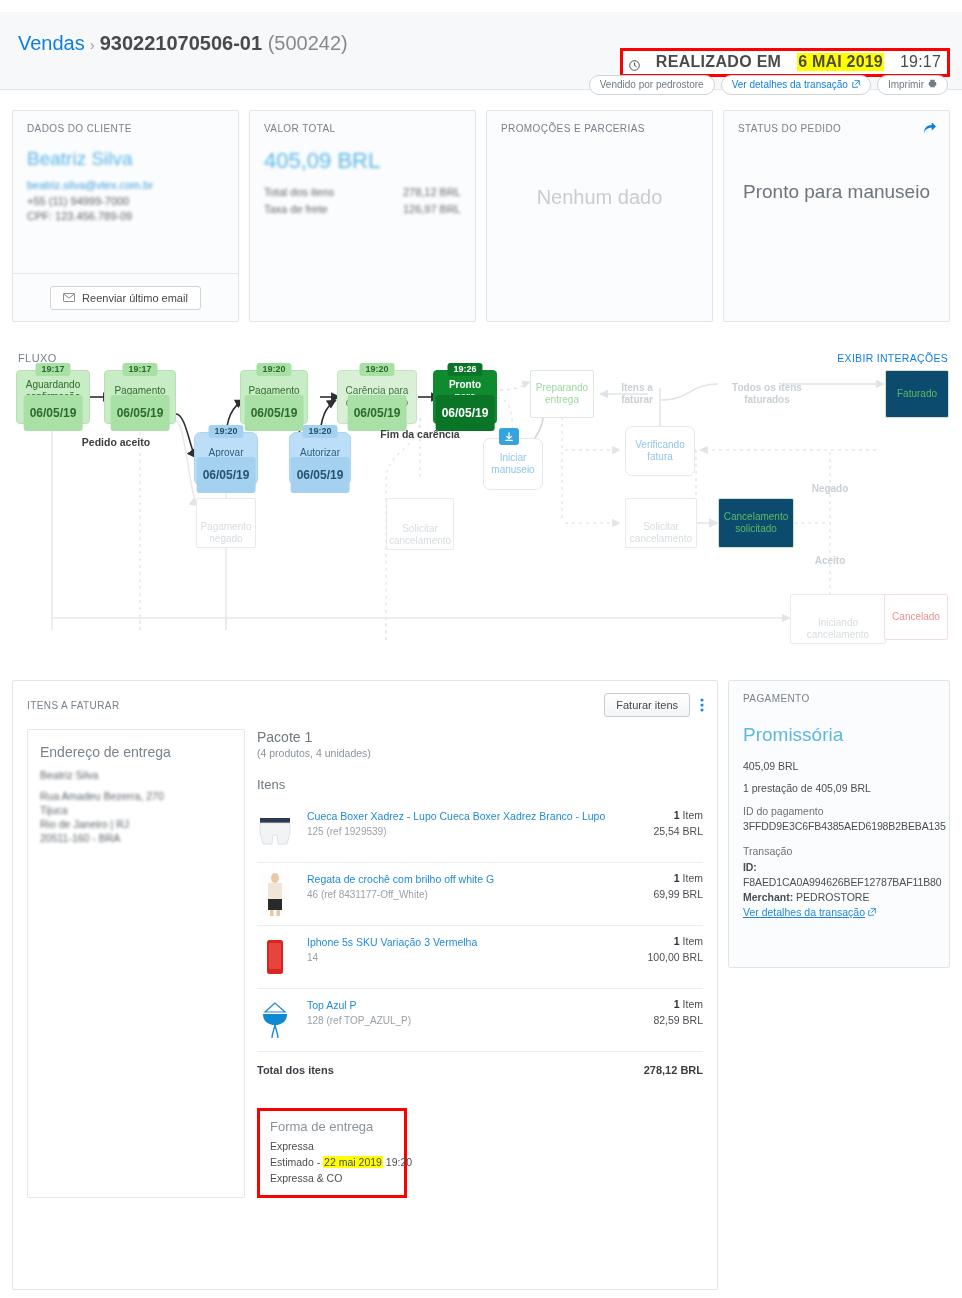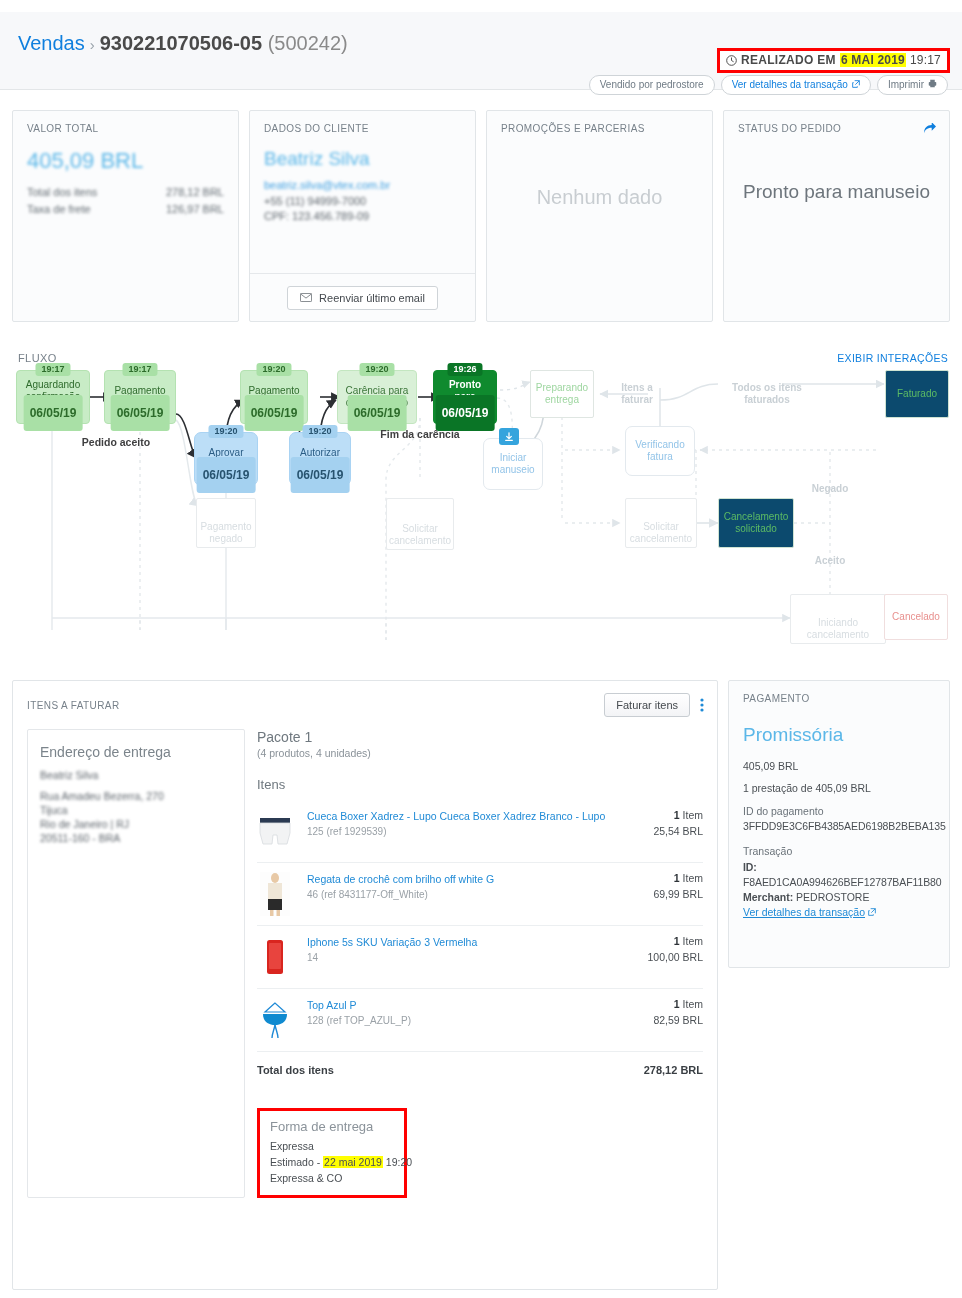--- a/index.html
+++ b/index.html
@@ -25,22 +25,22 @@
     font-size:20px; font-weight:400; color:#828282;
   }
   .breadcrumb .crumb-link { color:#0f7fde; font-weight:400; }
   .breadcrumb .crumb-sep { color:#9aa3ab; font-size:15px; margin:0 5px; }
   .breadcrumb .crumb-id { color:#4a4a4a; font-weight:700; }
   .breadcrumb .crumb-num { color:#8a8a8a; font-weight:400; }
 
   .realized-wrap {
     position:absolute; right:12px; top:36px;
     border:3px solid #ff0000; padding:2px 6px 3px 6px; background:#fff;
-    display:flex; align-items:center; gap:4px;
-    font-size:12px; color:#4a4a4a; letter-spacing:.2px;
+    display:flex; align-items:center; gap:16px;
+    font-size:16px; color:#4a4a4a; letter-spacing:.2px;
   }
   .clock-ico { width:11px; height:11px; display:inline-block; }
   .hl-yellow { background:#ffff00; padding:0 1px; font-weight:700; }
   .realized-label { font-weight:600; letter-spacing:.3px; }
 
   .hdr-btns { position:absolute; right:14px; top:63px; display:flex; gap:6px; }
   .pill {
     border:1px solid #cfd4d8; border-radius:12px; background:#fff;
     font-size:10px; color:#0f7fde; padding:3px 10px; line-height:1.2;
     white-space:nowrap; display:flex; align-items:center; gap:4px;
@@ -172,21 +172,21 @@
   .pay-link { font-size:10.5px; color:#1f8ad6; }
   .mono-id { letter-spacing:-0.1px; }
 </style>
 </head>
 <body>
 
 <div class="page">
 
   <div class="header">
     <div class="breadcrumb">
-      <span class="crumb-link">Vendas</span><span class="crumb-sep">›</span><span class="crumb-id">930221070506-05</span> <span class="crumb-num">(500242)</span>
+      <span class="crumb-link">Vendas</span><span class="crumb-sep">›</span><span class="crumb-id">930221070506-01</span> <span class="crumb-num">(500242)</span>
     </div>
 
     <div class="realized-wrap">
       <span class="clock-ico">
         <svg width="11" height="11" viewBox="0 0 16 16">
             <circle cx="8" cy="8" r="7" fill="none" stroke="#4a4a4a" stroke-width="1.4"></circle>
             <path d="M8 4.2V8l2.6 1.6" fill="none" stroke="#4a4a4a" stroke-width="1.4" stroke-linecap="round"></path>
           </svg>
       </span>
       <span class="realized-label">REALIZADO EM</span>
@@ -217,52 +217,52 @@
               <rect x="3" y="8" width="6" height="3" fill="#6f7b85"></rect>
             </svg>
         </span>
       </div>
     </div>
   </div>
 
   <div class="cards">
 
     <div class="card">
-      <div class="card-title">VALOR TOTAL</div>
-      <div class="card-body">
-        <div class="big-amount">405,09 BRL</div>
-        <div class="tot-row">
-          <span>Total dos itens</span>
-          <span>278,12 BRL</span>
-        </div>
-        <div class="tot-row">
-          <span>Taxa de frete</span>
-          <span>126,97 BRL</span>
-        </div>
-      </div>
-    </div>
-
-    <div class="card">
       <div class="card-title">DADOS DO CLIENTE</div>
       <div class="card-body">
         <div class="cust-name">Beatriz Silva</div>
         <div class="cust-email">beatriz.silva@vtex.com.br</div>
         <div class="cust-line">+55 (11) 94999-7000</div>
         <div class="cust-line">CPF: 123.456.789-09</div>
       </div>
       <div class="card-footer">
         <button class="btn-outline">
           <span>
             <svg width="12" height="9" viewBox="0 0 16 12">
                 <rect x="0.6" y="0.6" width="14.8" height="10.8" rx="1" fill="none" stroke="#6b7176" stroke-width="1.1"></rect>
                 <path d="M1 1.4 8 6.8l7-5.4" fill="none" stroke="#6b7176" stroke-width="1.1"></path>
               </svg>
           </span>
           <span>Reenviar último email</span>
         </button>
+      </div>
+    </div>
+
+    <div class="card">
+      <div class="card-title">VALOR TOTAL</div>
+      <div class="card-body">
+        <div class="big-amount">405,09 BRL</div>
+        <div class="tot-row">
+          <span>Total dos itens</span>
+          <span>278,12 BRL</span>
+        </div>
+        <div class="tot-row">
+          <span>Taxa de frete</span>
+          <span>126,97 BRL</span>
+        </div>
       </div>
     </div>
 
     <div class="card">
       <div class="card-title">PROMOÇÕES E PARCERIAS</div>
       <div class="nodata">Nenhum dado</div>
     </div>
 
     <div class="card">
       <div class="card-title">STATUS DO PEDIDO</div>

